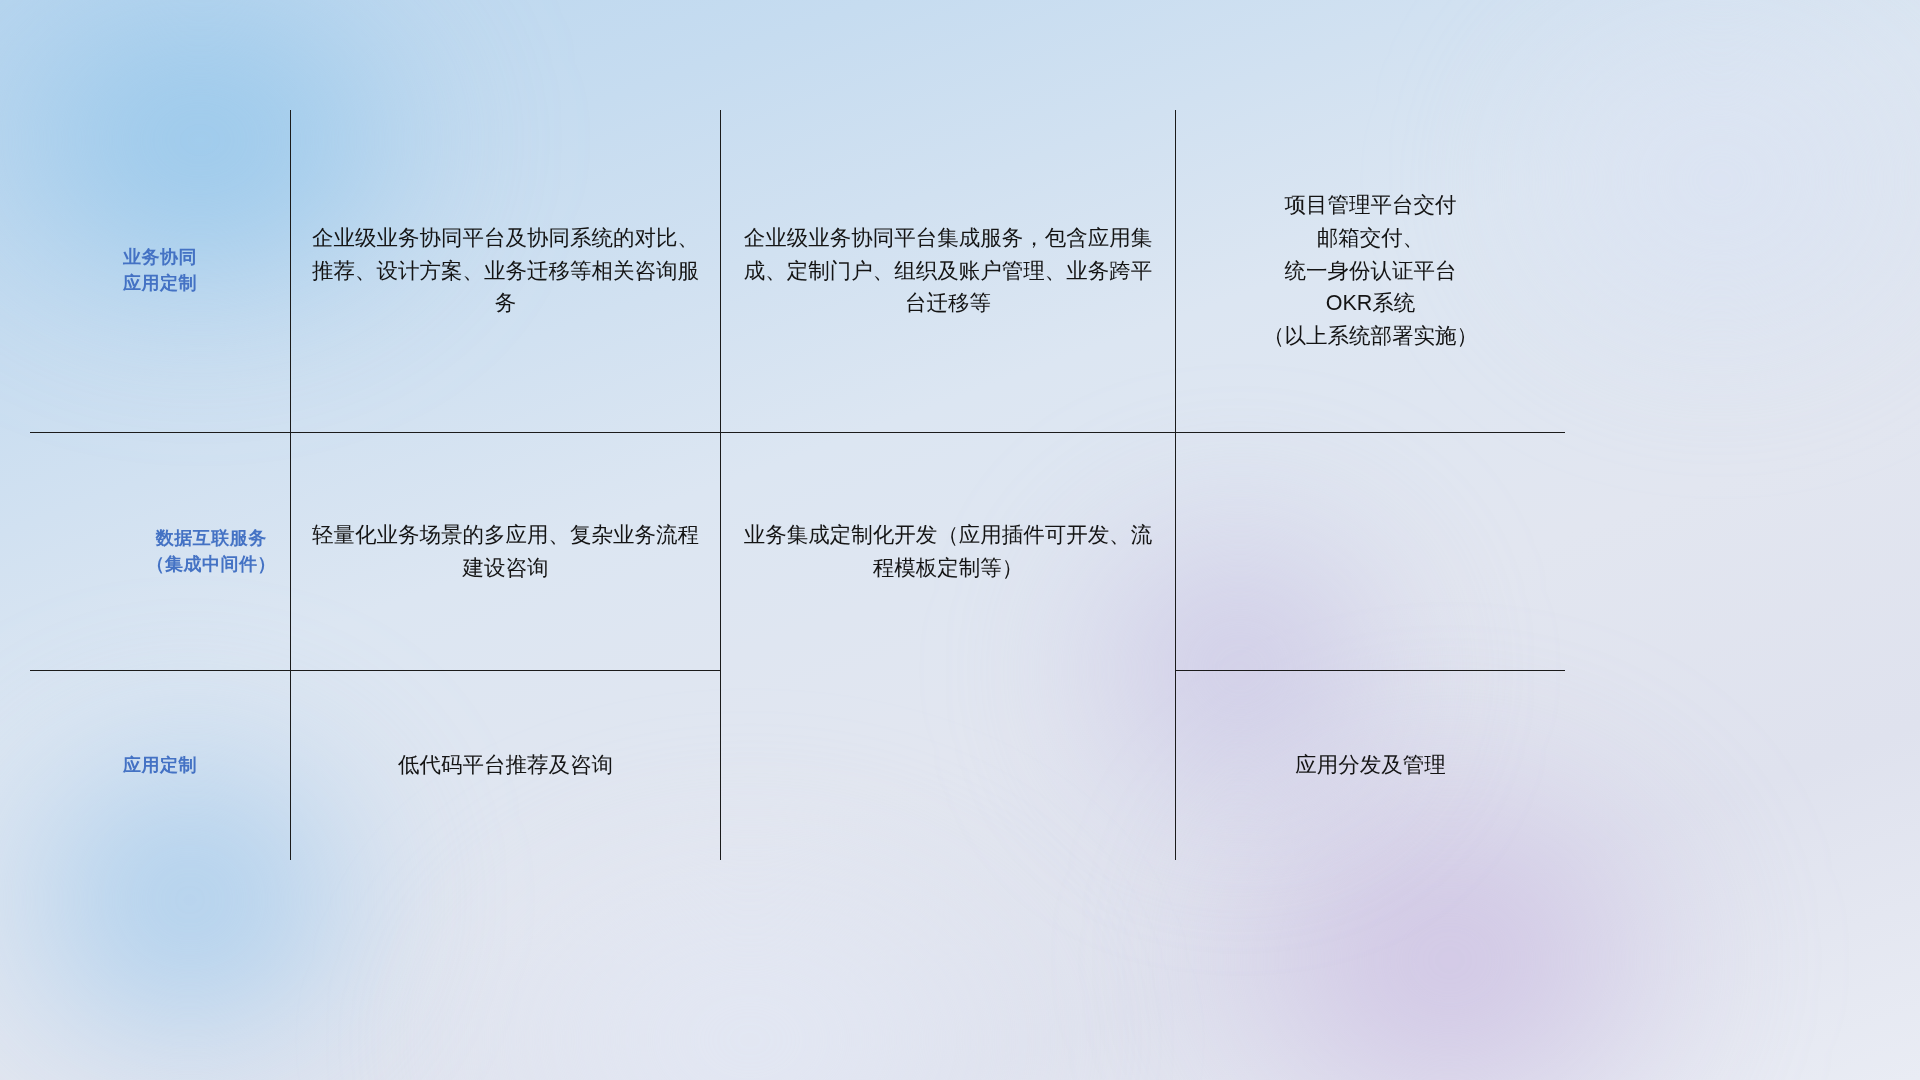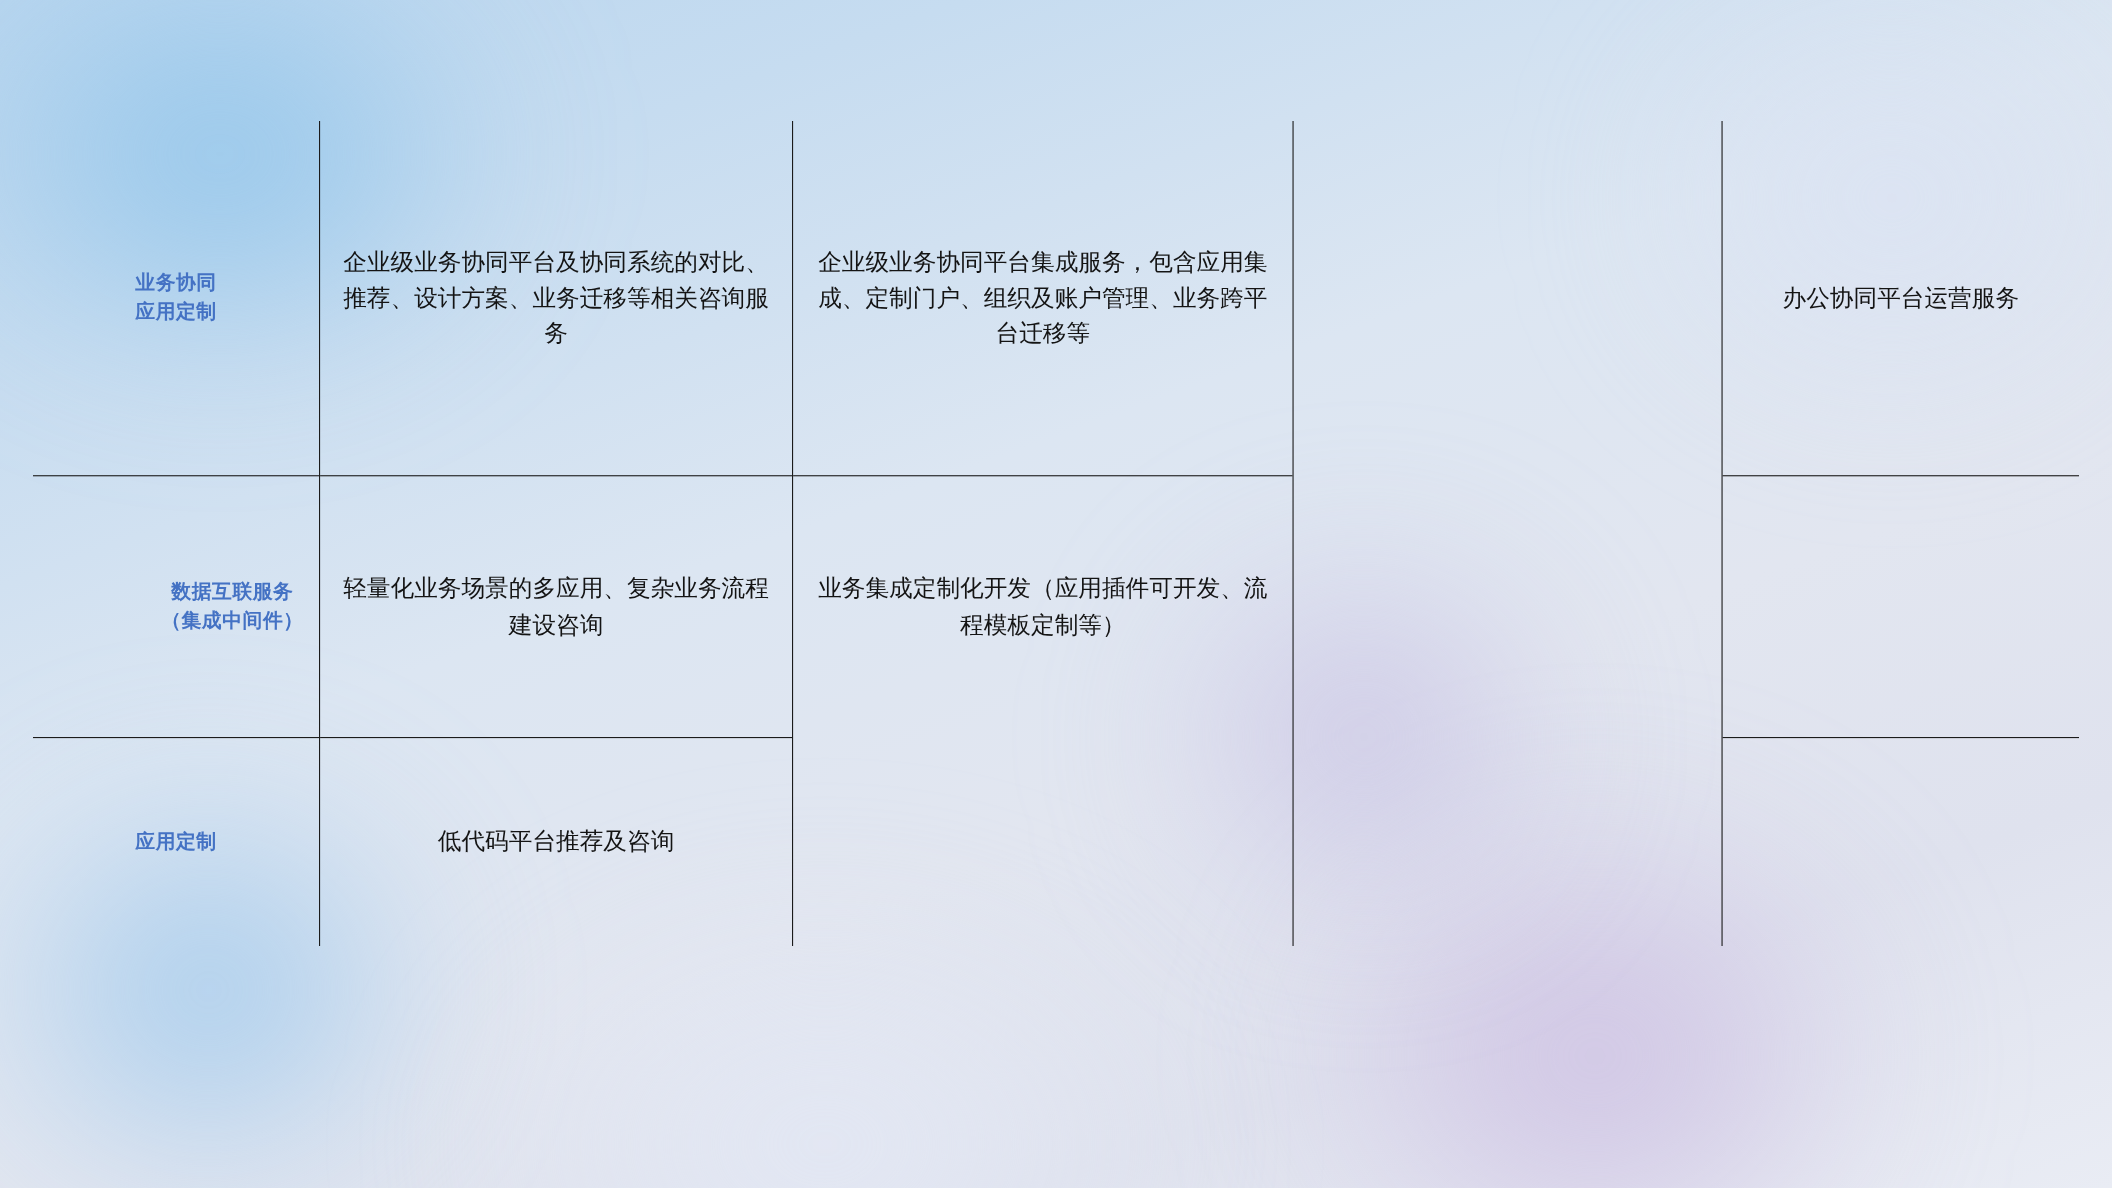--- a/index.html
+++ b/index.html
@@ -149,31 +149,32 @@
     <div class="col c-dev">
       <div class="cell h-322">
         <div class="body-text">企业级业务协同平台集成服务，包含应用集成、定制门户、组织及账户管理、业务跨平台迁移等</div>
       </div>
       <div class="cell h-238">
         <div class="body-text">业务集成定制化开发（应用插件可开发、流程模板定制等）</div>
       </div>
     </div>
 
     <div class="col c-del">
-      <div class="cell h-238">
-        <div class="body-text"></div>
-      </div>
-    </div>
-
-    <div class="col c-ops">
       <div class="cell h-322">
-        <div class="body-text">办公协同平台运营服务</div>
+        <div class="body-text">
+          <div>项目管理平台交付</div>
+          <div>邮箱交付、</div>
+          <div>统一身份认证平台</div>
+          <div>OKR系统</div>
+          <div>（以上系统部署实施）</div>
+        </div>
       </div>
       <div class="cell h-238">
         <div class="body-text"></div>
       </div>
       <div class="cell h-190">
-        <div class="body-text"></div>
+        <div class="body-text">应用分发及管理</div>
       </div>
     </div>
+
 
   </div>
 </div>
 
 </body></html>

